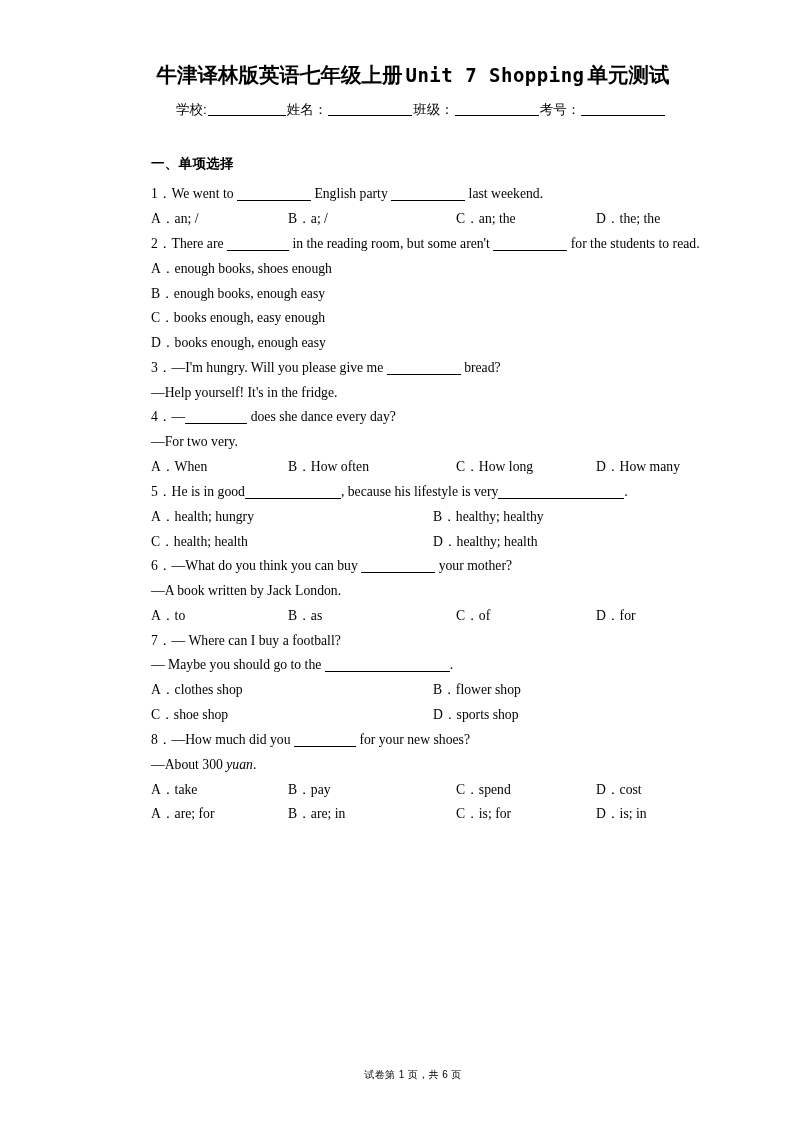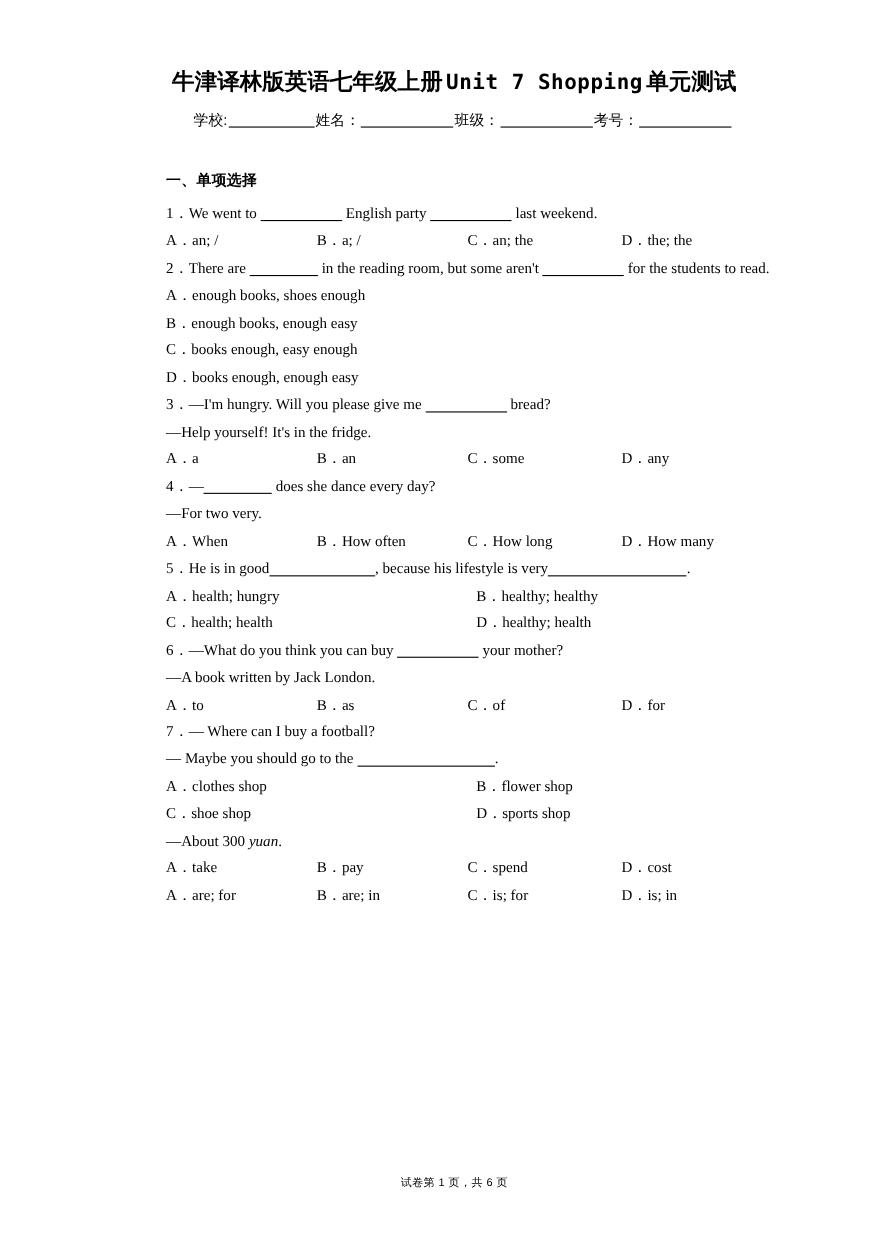--- a/index.html
+++ b/index.html
@@ -112,21 +112,21 @@
     padding: 5.5px 0 5.5px 0;
     white-space: nowrap;
     line-height: 1.0;
   }
   .opts .opt {
     display: inline-block;
     vertical-align: top;
   }
   
   .opts.cols4 .opt { width: 137px; }
-  .opts.cols4 .opt:nth-child(3) { width: 140px; }
+  .opts.cols4 .opt:nth-child(3) { width: 140px; margin-left: 31px; }
   
   .opts.cols2 .opt { width: 282px; }
   
   .opts.col1 .opt { width: auto; display: block; }
 
   
   .footer {
     position: absolute;
     left: 0;
     right: 0;
@@ -162,39 +162,39 @@
       </div>
     <div class="opts col1">
         <span class="opt">C．books enough, easy enough</span>
       </div>
     <div class="opts col1">
         <span class="opt">D．books enough, enough easy</span>
       </div>
 
     <div class="q-stem"><span>3．</span><span>—I'm hungry. Will you please give me </span><span class="blank b-lg"></span><span> bread?</span></div>
     <div class="q-cont">—Help yourself! It's in the fridge.</div>
-    <div class="opts cols4"><span class="opt">A．a</span><span class="opt">B．an</span><span class="opt">C．some</span><span class="opt">D．any</span></div>
 
     <div class="q-stem"><span>4．</span><span>—</span><span class="blank b-md"></span><span> does she dance every day?</span></div>
     <div class="q-cont">—For two very.</div>
     <div class="opts cols4"><span class="opt">A．When</span><span class="opt">B．How often</span><span class="opt">C．How long</span><span class="opt">D．How many</span></div>
 
     <div class="q-stem"><span>5．</span><span>He is in good</span><span class="blank b-xl"></span><span>, because his lifestyle is very</span><span class="blank b-xxl"></span><span>.</span></div>
     <div class="opts cols2"><span class="opt">A．health; hungry</span><span class="opt">B．healthy; healthy</span></div>
     <div class="opts cols2"><span class="opt">C．health; health</span><span class="opt">D．healthy; health</span></div>
 
     <div class="q-stem"><span>6．</span><span>—What do you think you can buy </span><span class="blank b-lg"></span><span> your mother?</span></div>
     <div class="q-cont">—A book written by Jack London.</div>
     <div class="opts cols4"><span class="opt">A．to</span><span class="opt">B．as</span><span class="opt">C．of</span><span class="opt">D．for</span></div>
 
     <div class="q-stem"><span>7．</span><span>— Where can I buy a football?</span></div>
     <div class="q-cont"><span>— Maybe you should go to the </span><span class="blank" style="width:125px"></span><span>.</span></div>
     <div class="opts cols2"><span class="opt">A．clothes shop</span><span class="opt">B．flower shop</span></div>
     <div class="opts cols2"><span class="opt">C．shoe shop</span><span class="opt">D．sports shop</span></div>
 
+    <div class="q-stem"><span>8．</span><span>—How much did you </span><span class="blank b-md"></span><span> for your new shoes?</span></div>
     <div class="q-cont"><span>—About 300 </span><span class="ital">yuan</span><span>.</span></div>
     <div class="opts cols4"><span class="opt">A．take</span><span class="opt">B．pay</span><span class="opt">C．spend</span><span class="opt">D．cost</span></div>
 
     <div class="opts cols4"><span class="opt">A．are; for</span><span class="opt">B．are; in</span><span class="opt">C．is; for</span><span class="opt">D．is; in</span></div>
 
   </div>
 
   <div class="footer">试卷第 1 页，共 6 页</div>
 
 </div>

